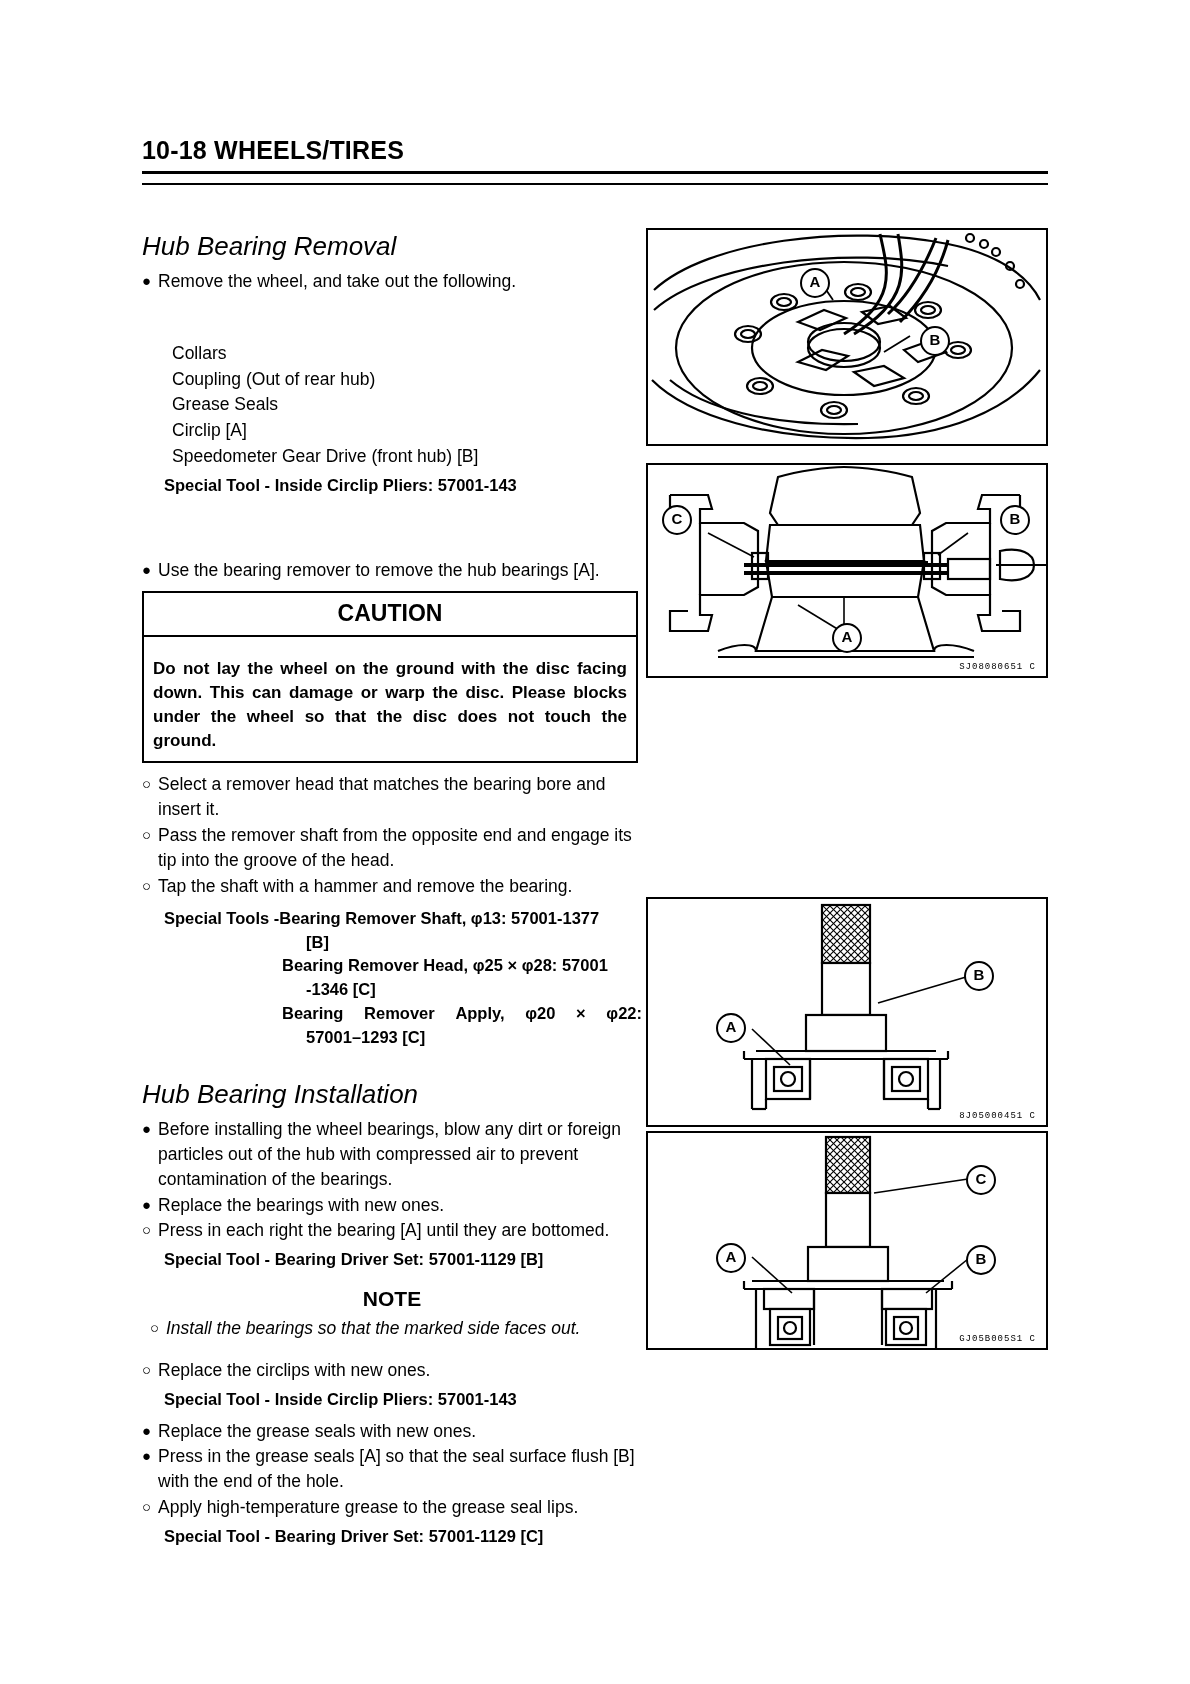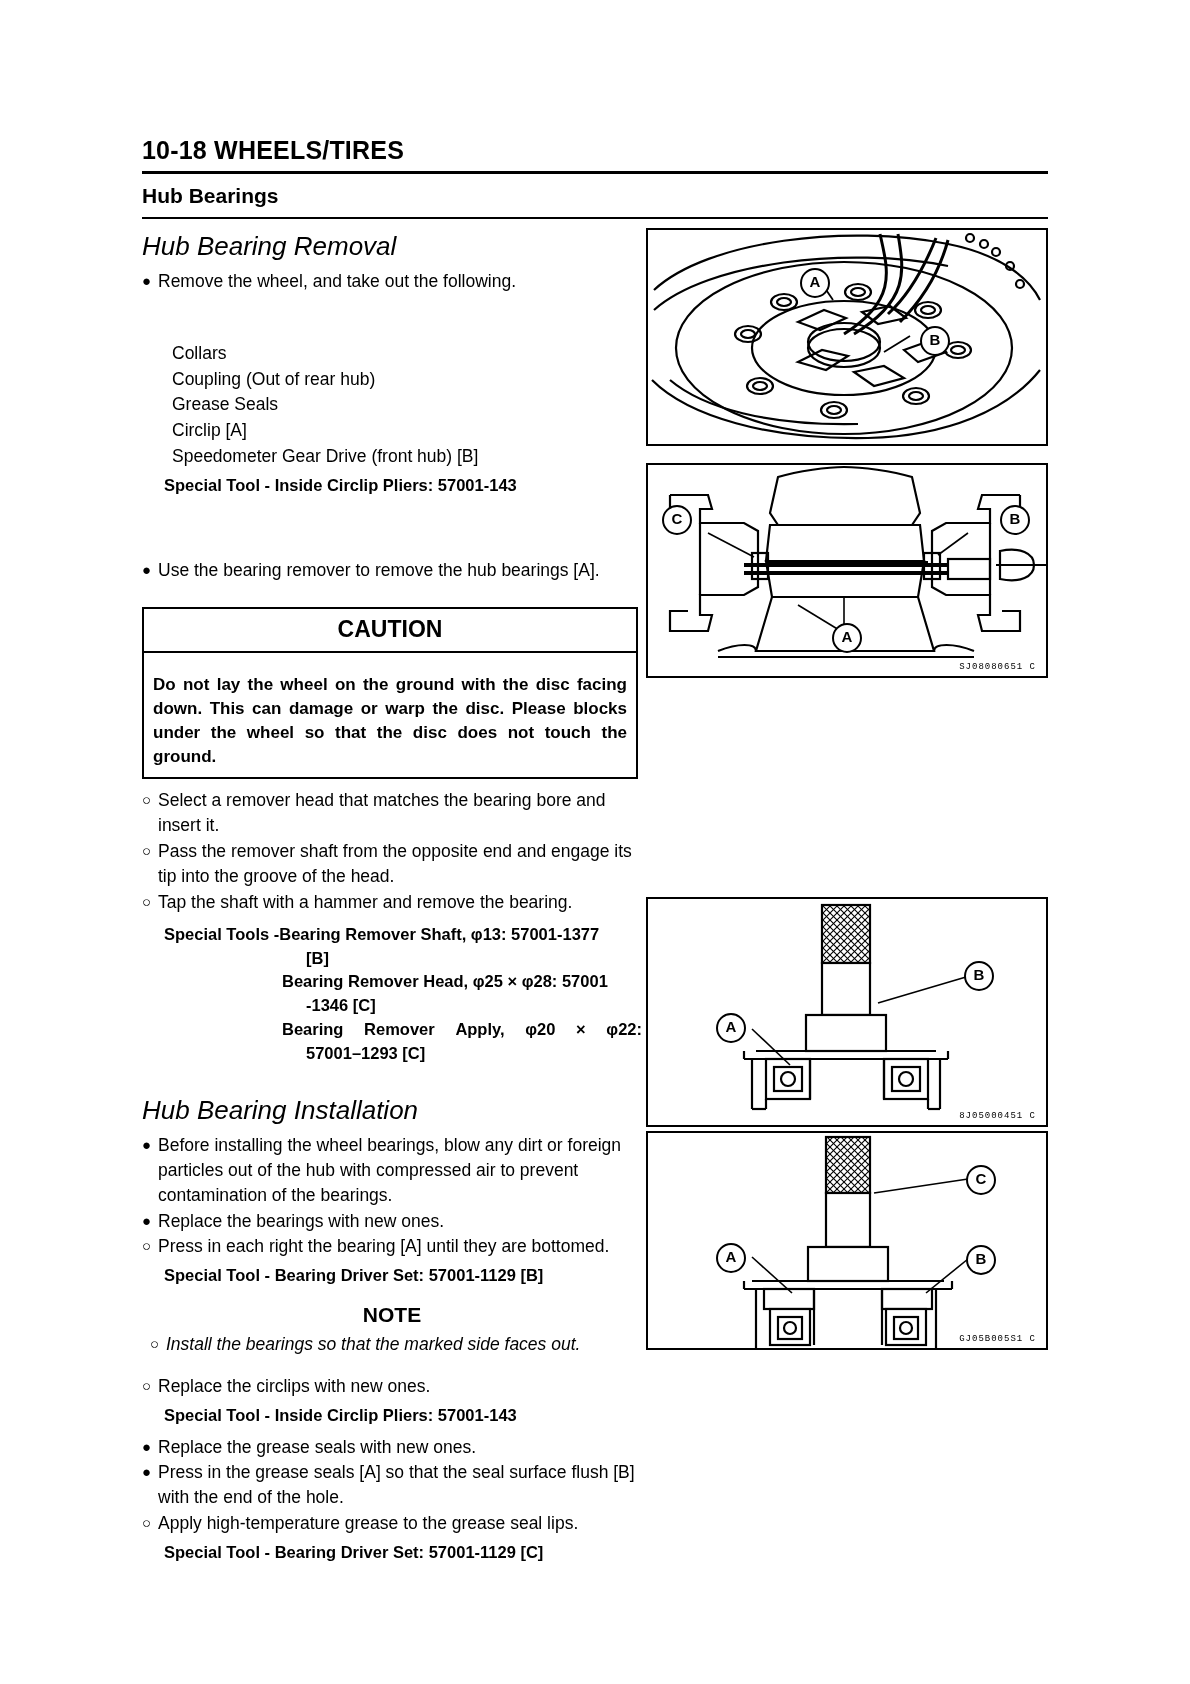--- a/index.html
+++ b/index.html
@@ -81,21 +81,21 @@
     font-size: 16.5px;
     padding-left: 22px;
     margin-top: 5px;
     margin-bottom: 2px;
   }
   .plain { margin: 1px 0; }
 
   
   .caution {
     border: 2.5px solid #000;
-    margin-top: 24px;
+    margin-top: 8px;
     width: 496px;
     box-sizing: border-box;
   }
   .caution-title {
     text-align: center;
     font-weight: bold;
     font-size: 23px;
     padding: 4px 0 5px 0;
     border-bottom: 2.5px solid #000;
   }
@@ -164,21 +164,20 @@
 <body>
 
 <div class="page">
 
   <div class="pg-header">
     <div class="title">
       <span>10-18</span>
       <span>WHEELS/TIRES</span>
     </div>
     <div class="rule-thick"></div>
-    <div class="section-title">Hub Bearings</div>
     <div class="rule-thin"></div>
   </div>
 
   <div class="col-left">
 
     <div class="subhead">Hub Bearing Removal</div>
 
     <div class="bullet-line">
       <span class="b-dot"></span>
       <span class="b-text">Remove the wheel, and take out the following.</span>

